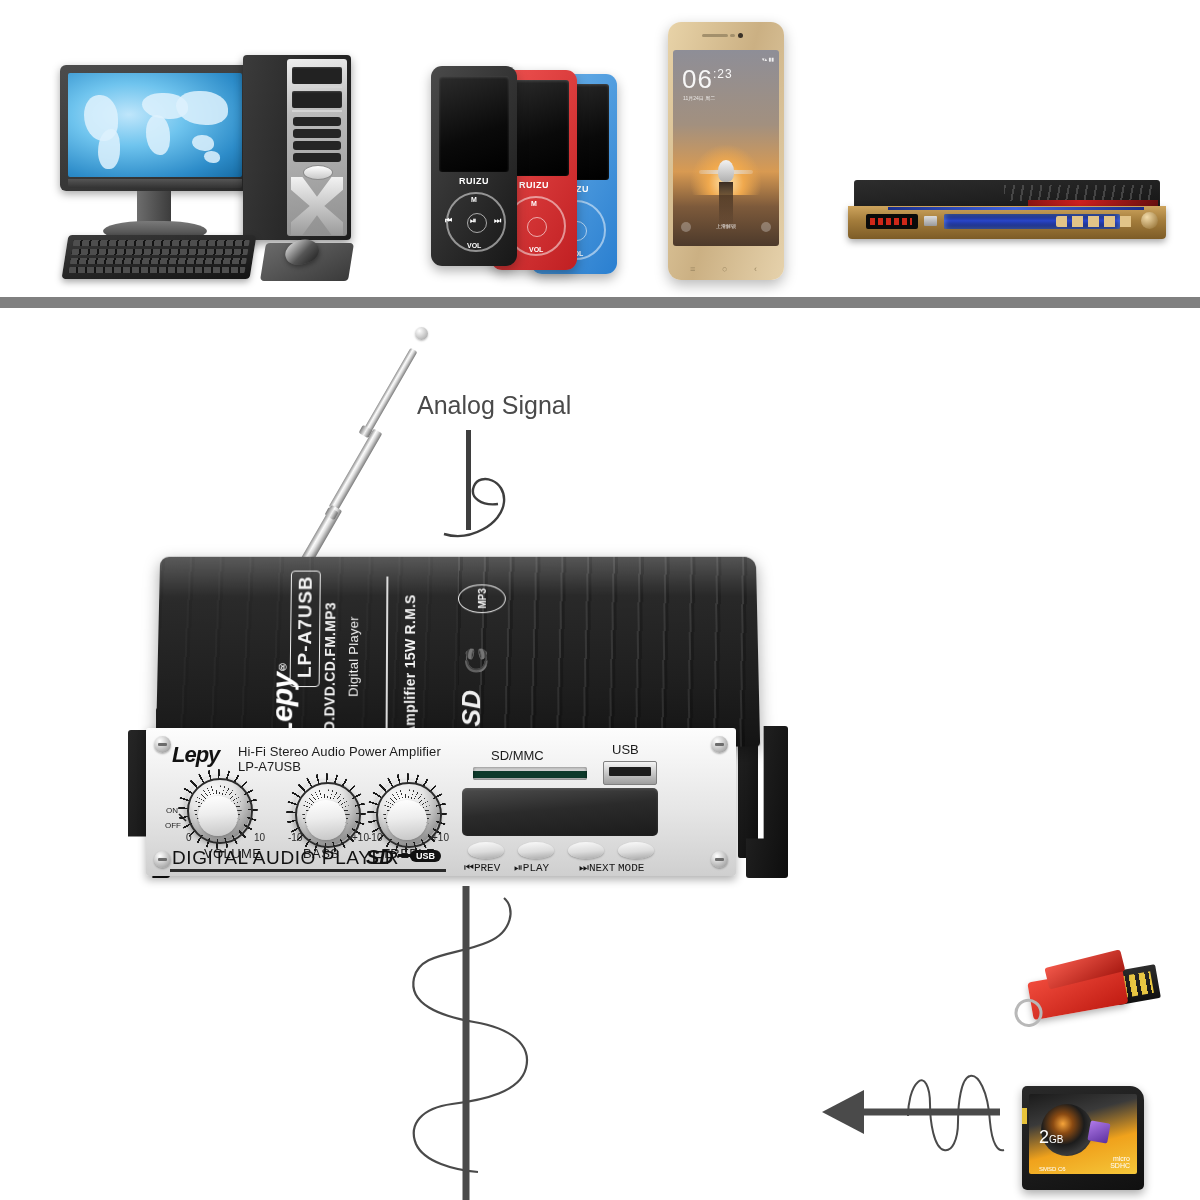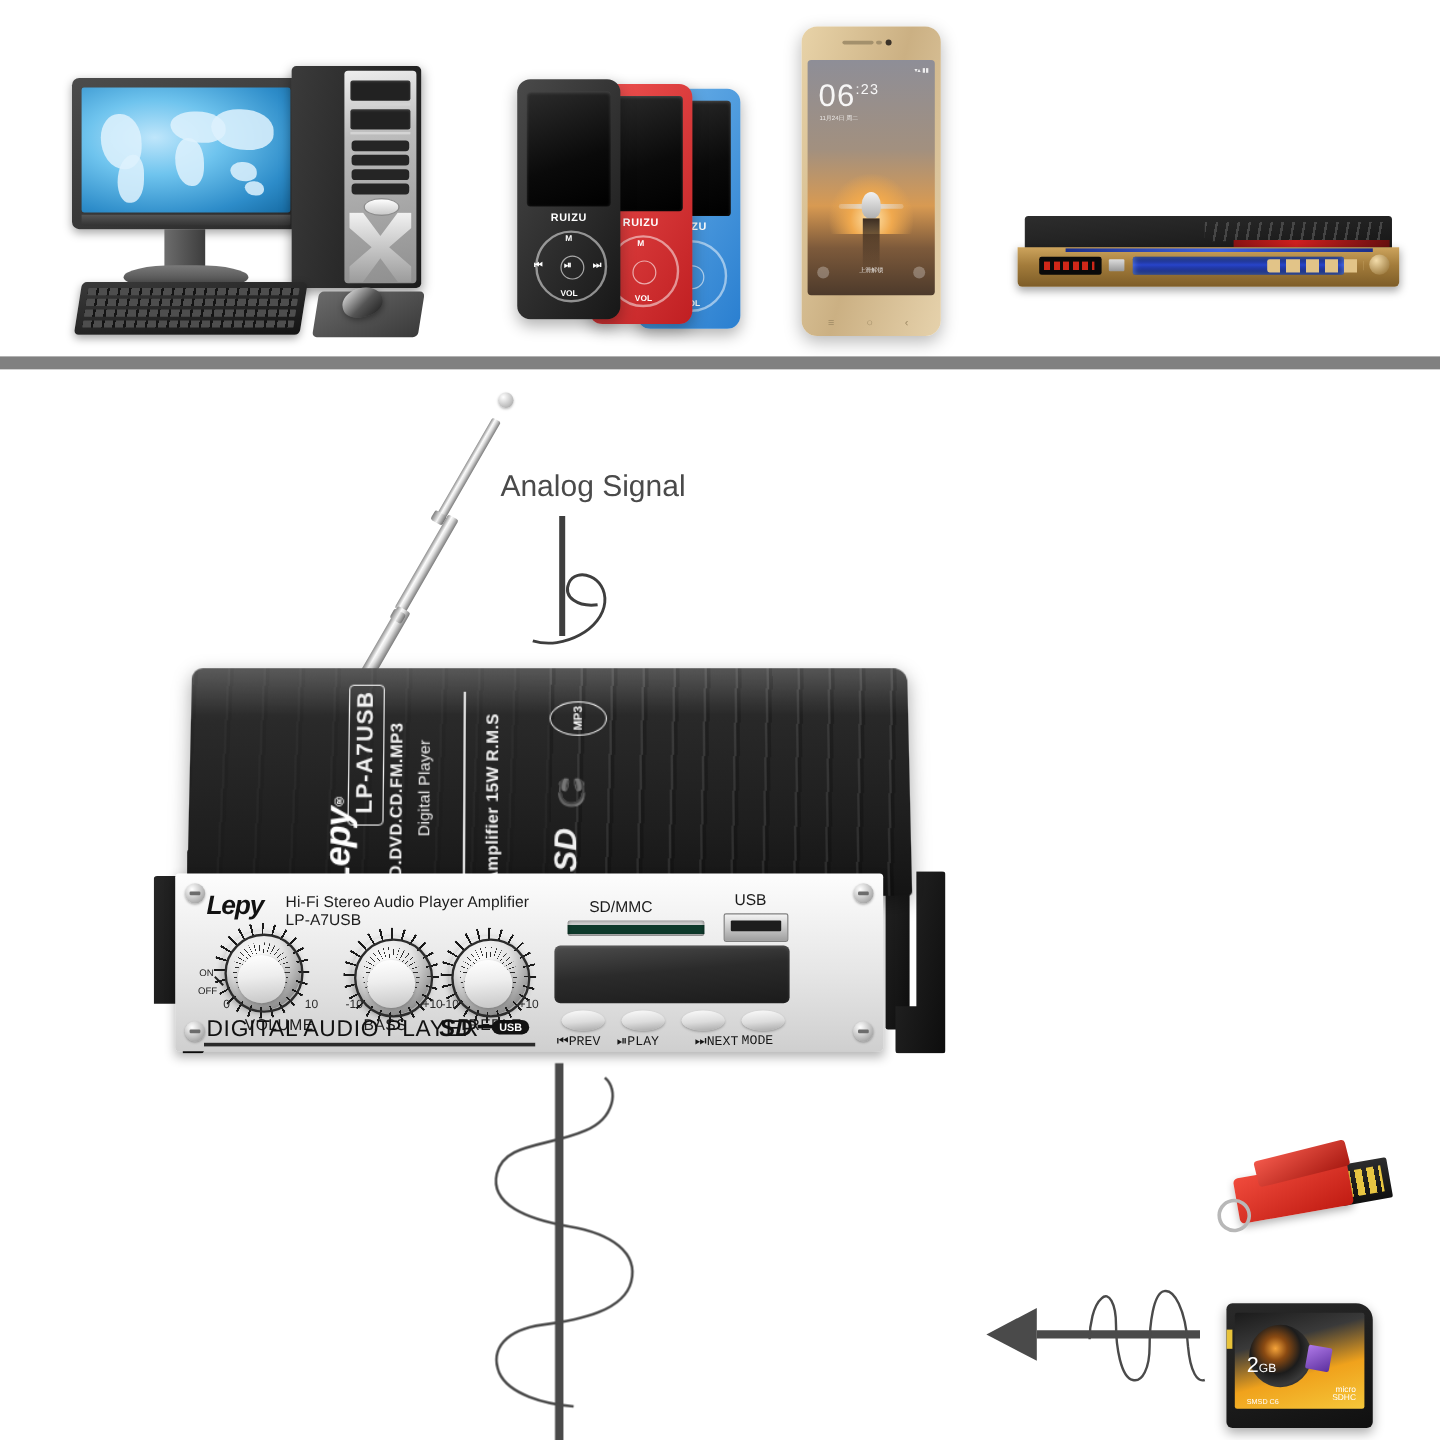--- a/index.html
+++ b/index.html
@@ -435,21 +435,21 @@
       </div>
     </div>
 
     <div class="front">
       <div class="screw" style="left:8px;top:8px;"></div>
       <div class="screw" style="right:8px;top:8px;"></div>
       <div class="screw" style="left:8px;bottom:8px;"></div>
       <div class="screw" style="right:8px;bottom:8px;"></div>
 
       <div class="f-logo">Lepy</div>
-      <div class="f-title">Hi-Fi Stereo Audio Player Amplifier</div>
+      <div class="f-title">Hi-Fi Stereo Audio Power Amplifier</div>
       <div class="f-model">LP-A7USB</div>
 
       <div class="onoff" style="left:20px;top:78px;text-align:right;">ON</div>
       <div class="onoff" style="left:19px;top:93px;">OFF</div>
       <svg class="abs" style="left:31px;top:84px;" width="14" height="14">
         <path d="M2,2 L9,9" stroke="#222" stroke-width="1.6" fill="none"></path>
       </svg>
 
       <div class="knob" style="left:39px;top:48px;">
         <div class="knob-ticks"></div>

